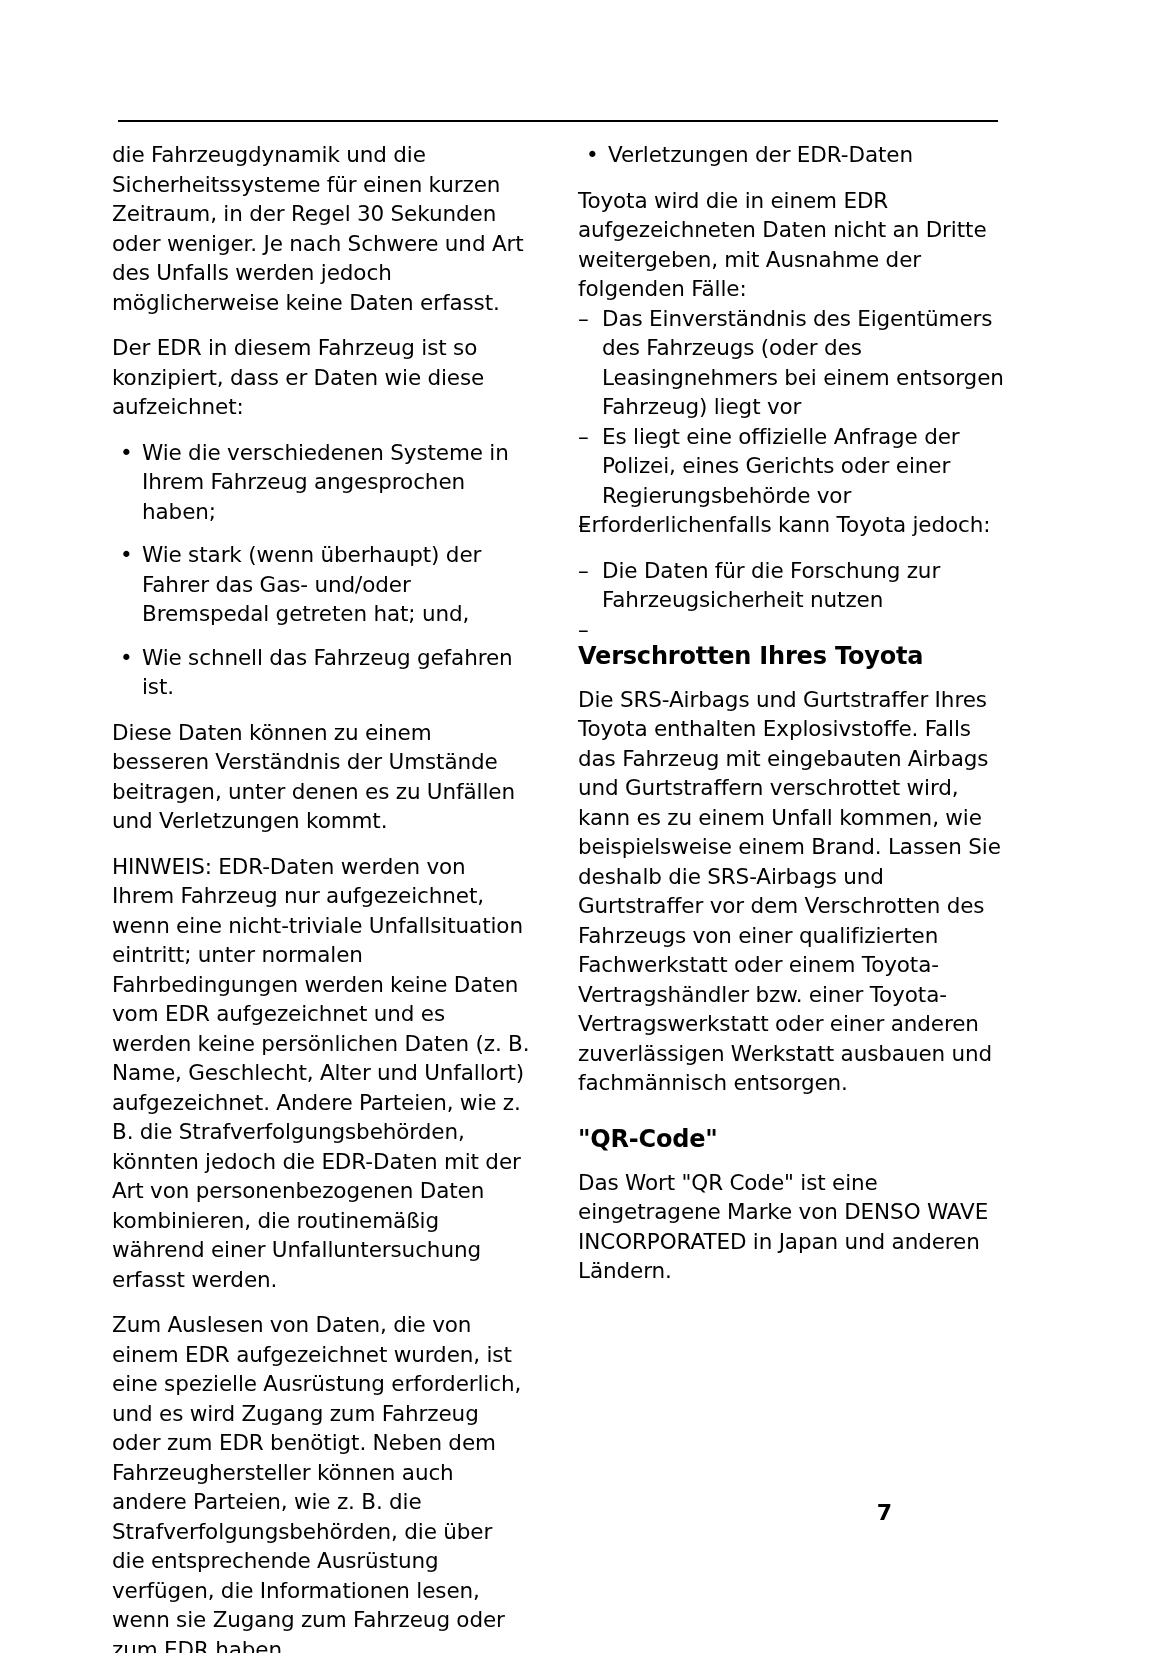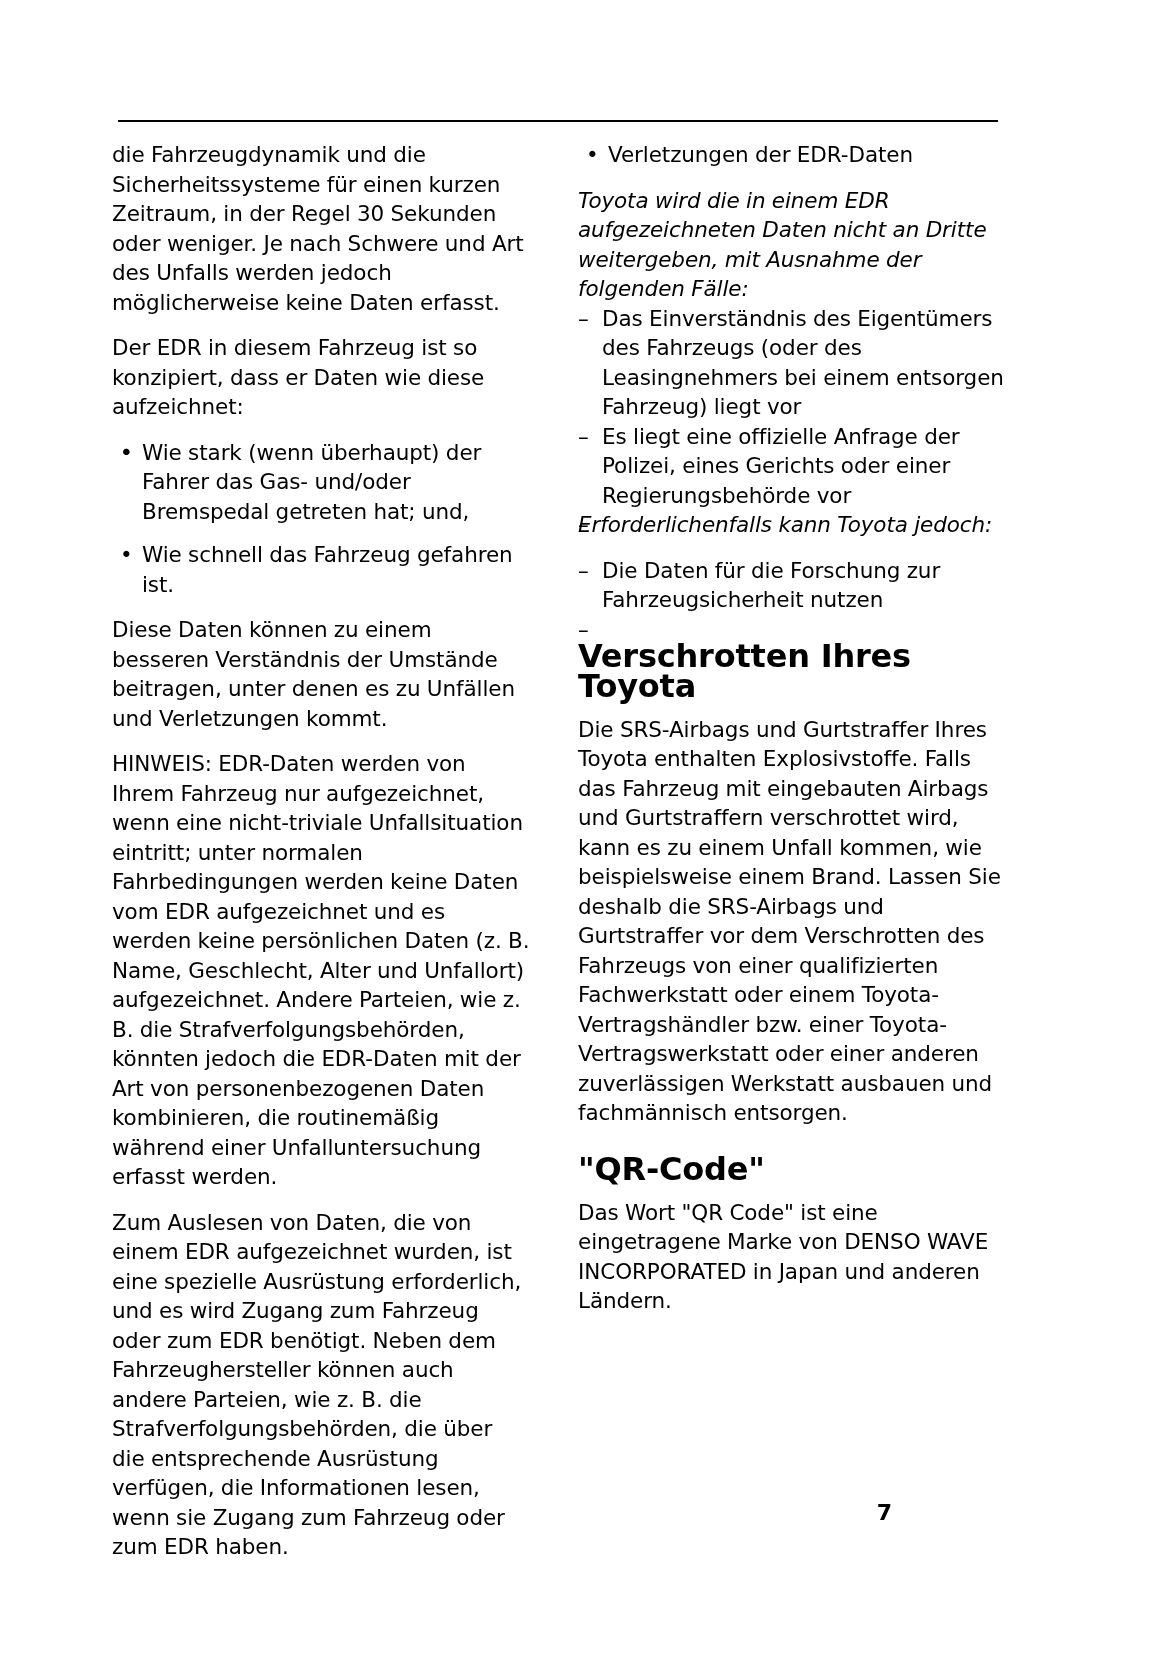--- a/index.html
+++ b/index.html
@@ -66,21 +66,20 @@
     font-size: 21.5px;
     line-height: 29.5px;
   }
   .bullet-block { margin-bottom: 2px; }
   .sub-text {
     margin: 0;
     font-size: 21.5px;
     line-height: 29.5px;
     letter-spacing: -0.1px;
     word-spacing: -0.3px;
-    font-style: italic;
   }
   ul.dashes {
     list-style: none;
     margin: 0;
     padding: 0;
   }
   ul.dashes > li {
     position: relative;
     padding-left: 24px;
     font-size: 21.5px;
@@ -90,21 +89,21 @@
   }
   ul.dashes > li .dash {
     position: absolute;
     left: 0;
     top: 0;
   }
   .indent-1 { margin-left: 30px; }
   .indent-2 { margin-left: 48px; }
 
   h2.section {
-    font-size: 32px;
+    font-size: 24px;
     line-height: 30px;
     font-weight: bold;
     margin: 26px 0 14px 0;
     letter-spacing: -0.2px;
   }
   .page-number {
     position: absolute;
     right: 166px;
     bottom: 128px;
     font-size: 22px;
@@ -122,20 +121,21 @@
 
     <div class="col left">
 
       <p class="para">die Fahrzeugdynamik und die Sicherheitssysteme für einen kurzen Zeitraum, in der Regel 30 Sekunden oder weniger. Je nach Schwere und Art des Unfalls werden jedoch möglicherweise keine Daten erfasst.</p>
 
       <p class="para">Der EDR in diesem Fahrzeug ist so konzipiert, dass er Daten wie diese aufzeichnet:</p>
 
       <ul class="bullets">
         <li>
           <span class="dot">•</span>
+          <span>Wie die verschiedenen Systeme in Ihrem Fahrzeug angesprochen haben;</span>
         </li>
         <li>
           <span class="dot">•</span>
           <span>Wie stark (wenn überhaupt) der Fahrer das Gas- und/oder Bremspedal getreten hat; und,</span>
         </li>
         <li>
           <span class="dot">•</span>
           <span>Wie schnell das Fahrzeug gefahren ist.</span>
         </li>
       </ul>

